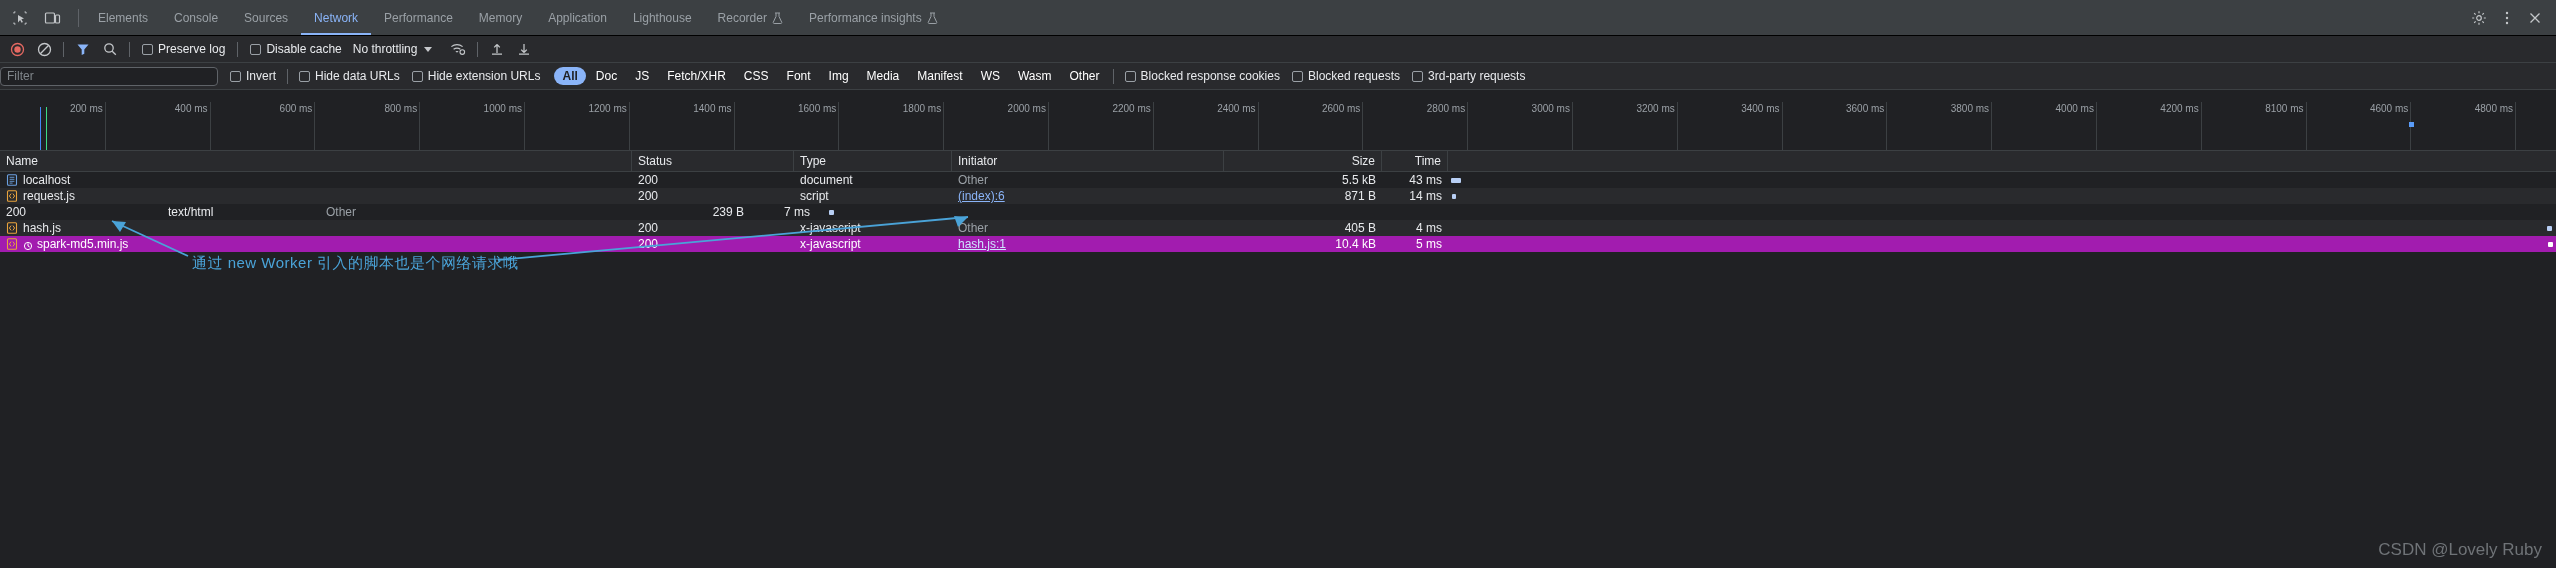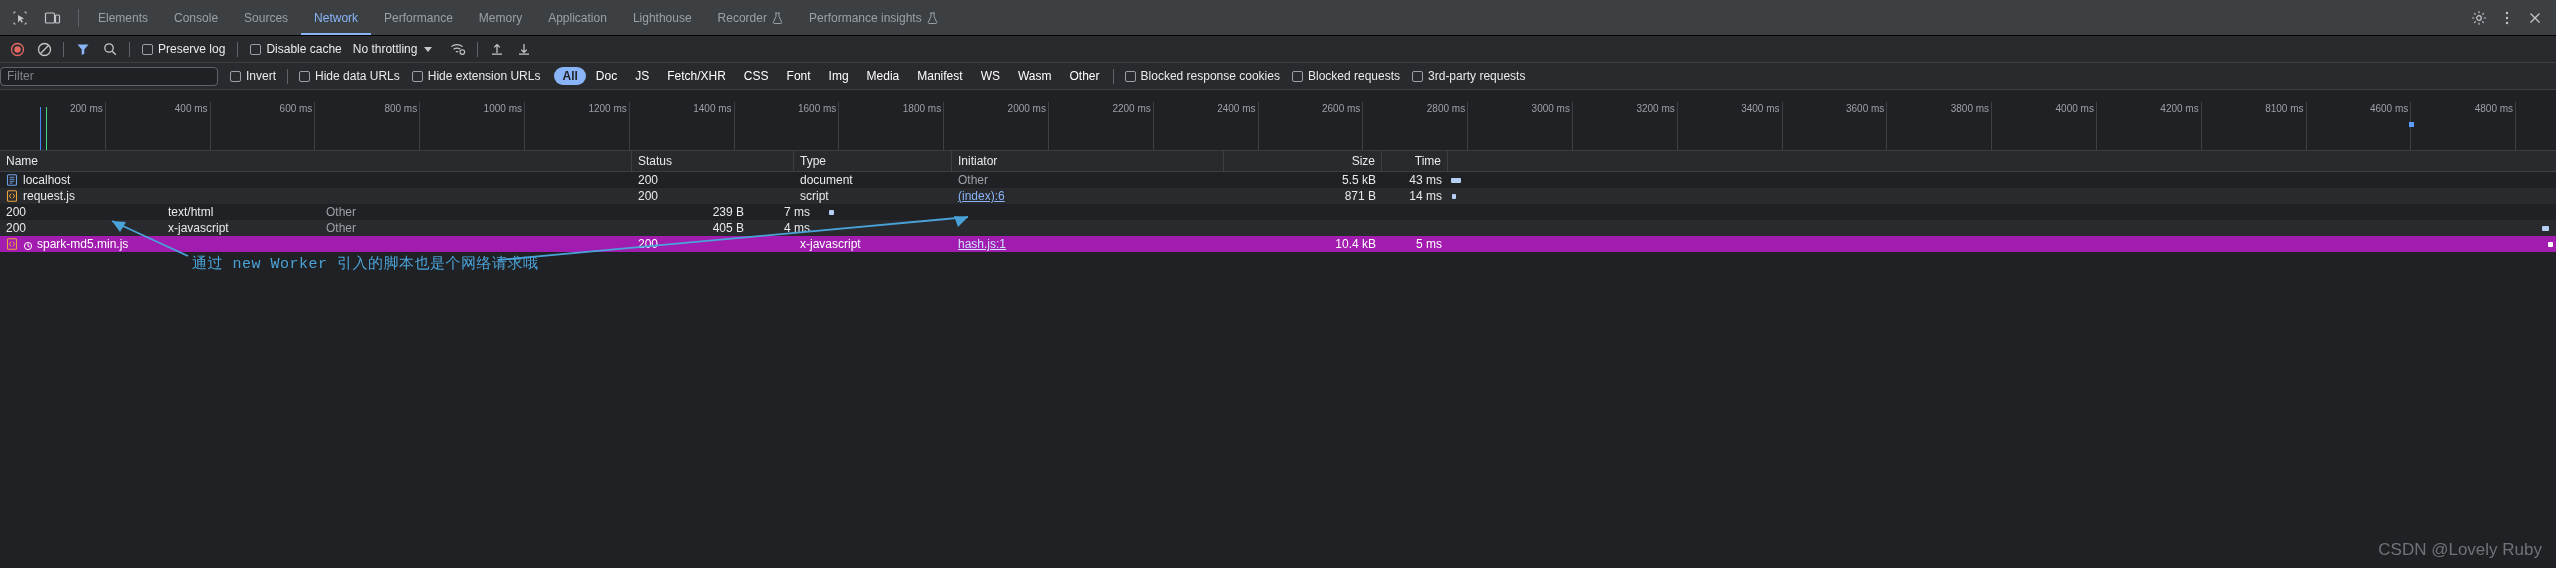--- a/index.html
+++ b/index.html
@@ -152,21 +152,21 @@
     position: absolute; right: 6px; top: 7px;
     width: 0; height: 0;
     border-left: 4px solid transparent; border-right: 4px solid transparent;
     border-bottom: 5px solid #9aa0a6;
   }
 
   
   .anno-layer { position: absolute; left: 0; top: 0; width: 2556px; height: 568px; pointer-events: none; }
   .anno-text {
     position: absolute;
-    font-family: Liberation Mono, monospace;
+    font-family: Liberation Sans, sans-serif;
     font-size: 15px;
     color: #4aa3d8;
     white-space: nowrap;
     letter-spacing: 0.5px;
   }
   .watermark {
     position: absolute; right: 14px; bottom: 8px;
     font-size: 17px; color: #6f7377;
     font-family: "Liberation Sans", sans-serif;
   }
@@ -502,20 +502,29 @@
           <span class="muted">Other</span>
         </div>
       <div class="gc num" style="width:158px">239 B</div>
       <div class="gc num" style="width:66px">7 ms</div>
       <div class="gc" style="flex:1;position:relative">
         <span class="wf-bar" style="left:0.75%;width:0.3%;background:#b8cff5"></span>
       </div>
     </div>
 
     <div class="grow odd">
+      <div class="gc" style="width:632px">
+        <span class="ficon">
+          <svg width="12" height="12" viewBox="0 0 12 12">
+              <rect x="1.5" y="0.8" width="9" height="10.4" rx="1" fill="none" stroke="#e8a33d" stroke-width="1.1"></rect>
+              <path d="M5.1 3.6L3.4 6l1.7 2.4M6.9 3.6L8.6 6 6.9 8.4" stroke="#e8a33d" stroke-width="1" fill="none"></path>
+            </svg>
+        </span>
+        <span>hash.js</span>
+      </div>
       <div class="gc" style="width:162px">200</div>
       <div class="gc" style="width:158px">x-javascript</div>
       <div class="gc" style="width:272px">
           <span class="muted">Other</span>
         </div>
       <div class="gc num" style="width:158px">405 B</div>
       <div class="gc num" style="width:66px">4 ms</div>
       <div class="gc" style="flex:1;position:relative">
         <span class="wf-bar" style="left:99.2%;width:0.4%;background:#b8cff5"></span>
       </div>

